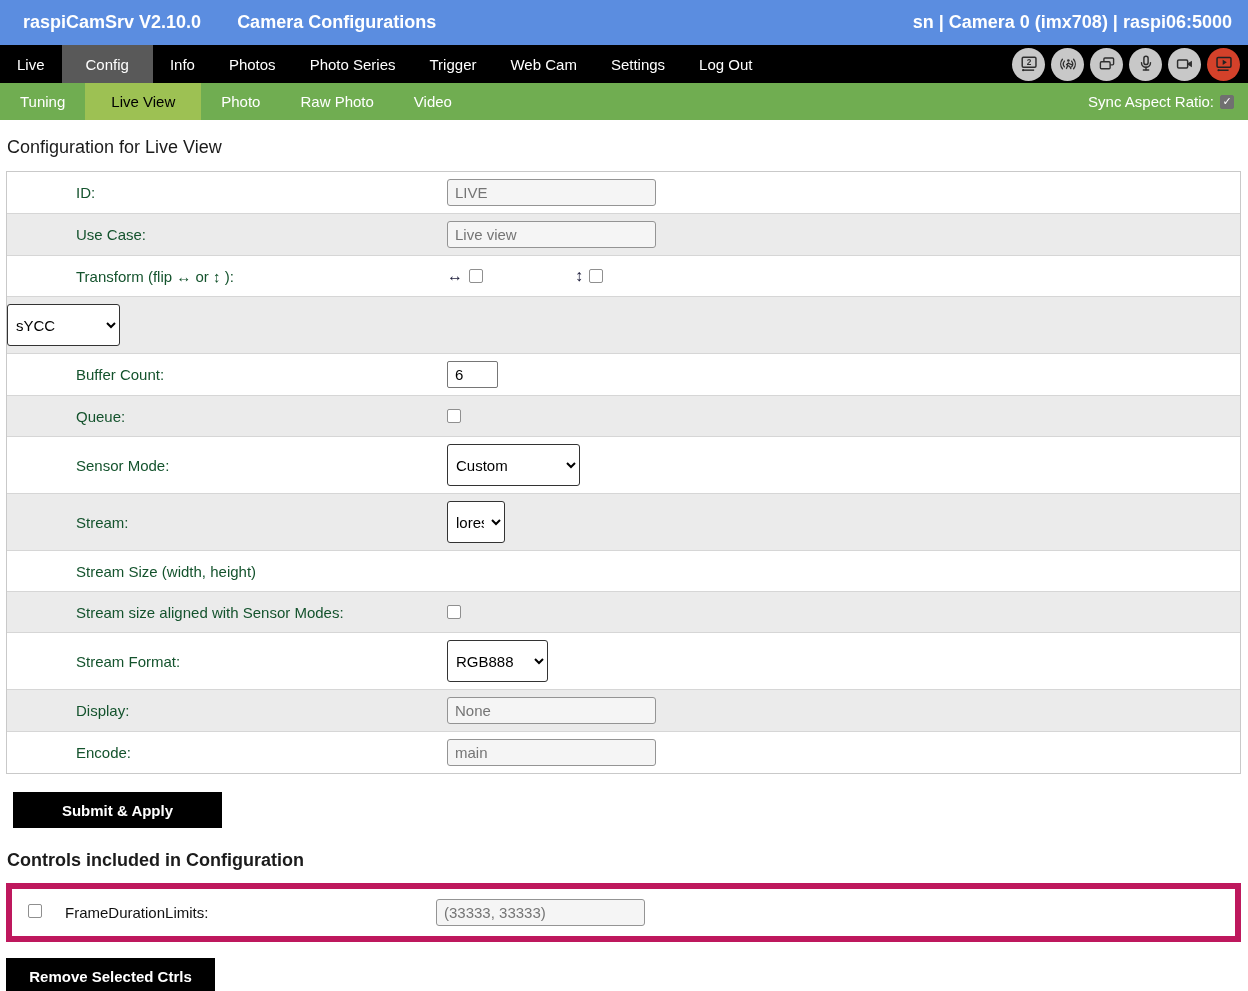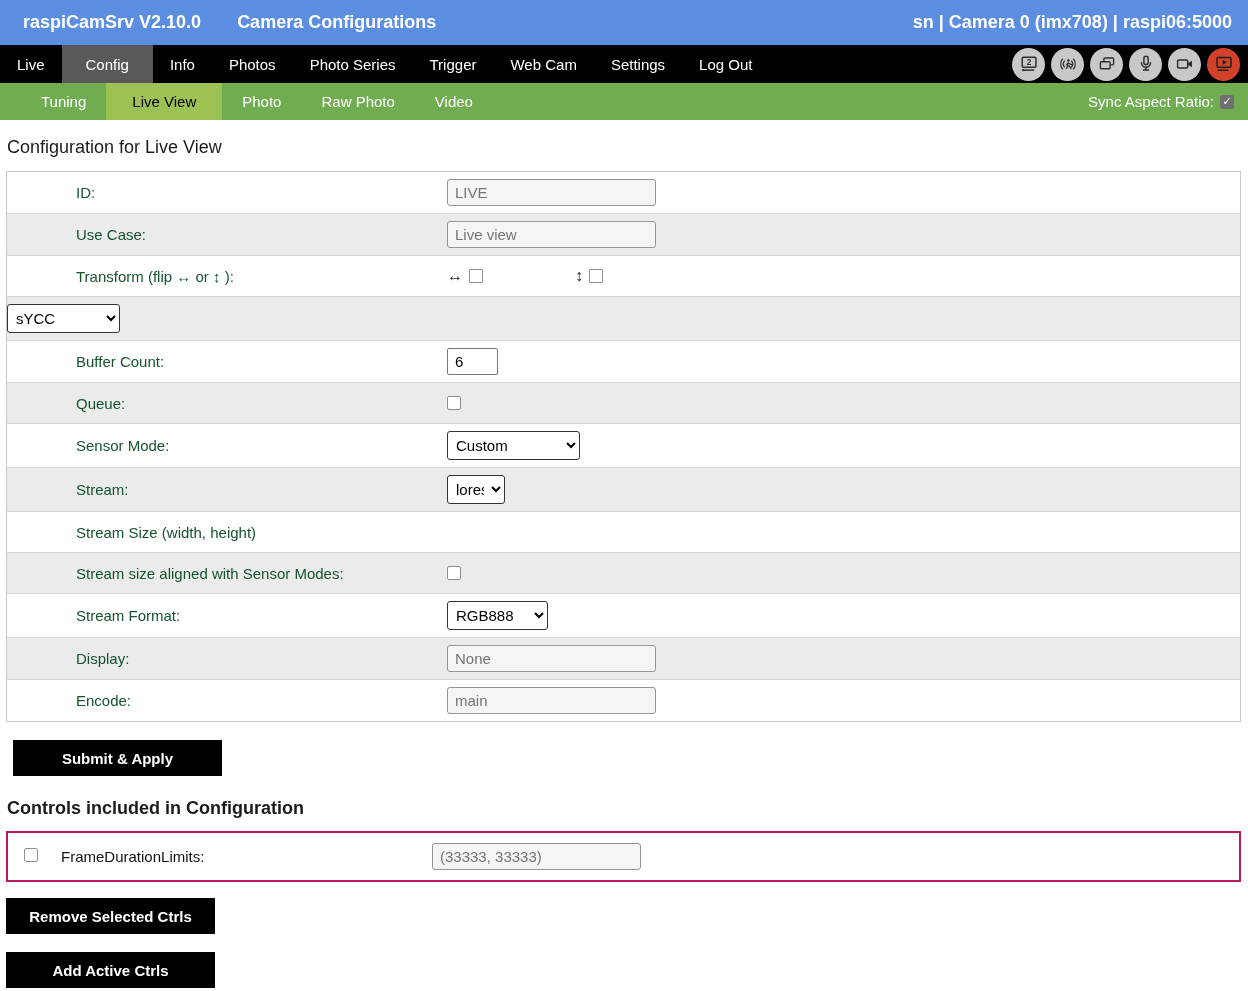--- a/index.html
+++ b/index.html
@@ -39,21 +39,21 @@
     width: 33px; height: 33px; border-radius: 50%;
     background: #c8c8c8; display: flex; align-items: center; justify-content: center;
     cursor: pointer; flex: none;
   }
   .icon-circle.red { background: #d4412a; }
   .icon-circle svg { width: 22px; height: 22px; }
 
   
   .subnav {
     height: 37px; background: #70ad51; color: #fff;
-    display: flex; align-items: stretch; font-size: 15px; padding-left: 21px;
+    display: flex; align-items: stretch; font-size: 15px;
   }
   .subnav-item { display: flex; align-items: center; padding: 0 20px; cursor: pointer; }
   .subnav-item.active { background: #9dc153; color: #000; padding: 0 26px; }
   .sync-box {
     margin-left: auto; display: flex; align-items: center; gap: 6px;
     padding-right: 14px; font-size: 15px;
   }
 
   
   main { padding: 0 7px 0 6px; }
@@ -80,21 +80,21 @@
   }
   input.txt:disabled, input.txt.ro {
     background: #f5f5f5; border: 1px solid #949494; border-radius: 3px; color: #757575;
   }
   .w209 { width: 209px; }
   .w80  { width: 80px; }
   .w51  { width: 51px; }
 
   select.sel {
     font-family: "Liberation Sans", sans-serif; font-size: 15px;
-    height: 29px; border: 1px solid #333; border-radius: 3px;
+    height: 42px; border: 1px solid #333; border-radius: 3px;
     background: #fff; color: #000; padding: 2px 4px;
   }
   .sw113 { width: 113px; } .sw133 { width: 133px; }
   .sw58  { width: 58px; }  .sw101 { width: 101px; }
 
   input.cb {
     appearance: none; -webkit-appearance: none;
     width: 14px; height: 14px; border: 1px solid #8f8f8f; border-radius: 2px;
     background: #fff; margin: 0; cursor: pointer; flex: none;
   }
@@ -113,21 +113,21 @@
     display: block; width: 209px; height: 36px;
     background: #000; color: #fff; border: none;
     font-family: "Liberation Sans", sans-serif; font-size: 15px; font-weight: bold;
     cursor: pointer; text-align: center;
   }
   .btn-submit { margin: 18px 0 12px 7px; }
   .btn-remove { margin: 16px 0 0 0; text-align: center; }
   .btn-add    { margin: 18px 0 0 0; }
 
   .ctrl-heading { font-size: 18px; font-weight: 700; margin: 22px 0 12px 1px; color: #1b1b1b; }
-  .ctrl-table { border: 2px solid #be185d; width: 1235px; }
+  .ctrl-table { border: 6px solid #be185d; width: 1235px; }
   .ctrl-row { display: flex; align-items: center; min-height: 47px; background: #fff; }
   .ctrl-check-cell { width: 53px; flex: none; padding-left: 16px; }
   .ctrl-label { width: 371px; flex: none; font-size: 15px; }
 </style>
 </head>
 <body>
 
 <header class="titlebar">
   <span class="app-title">raspiCamSrv V2.10.0</span>
   <span class="page-title">Camera Configurations</span>

